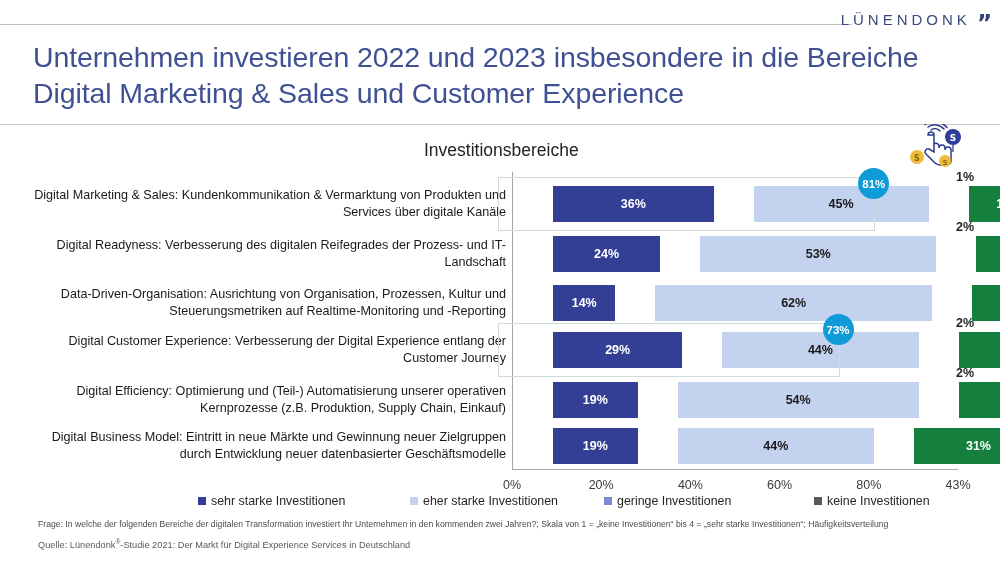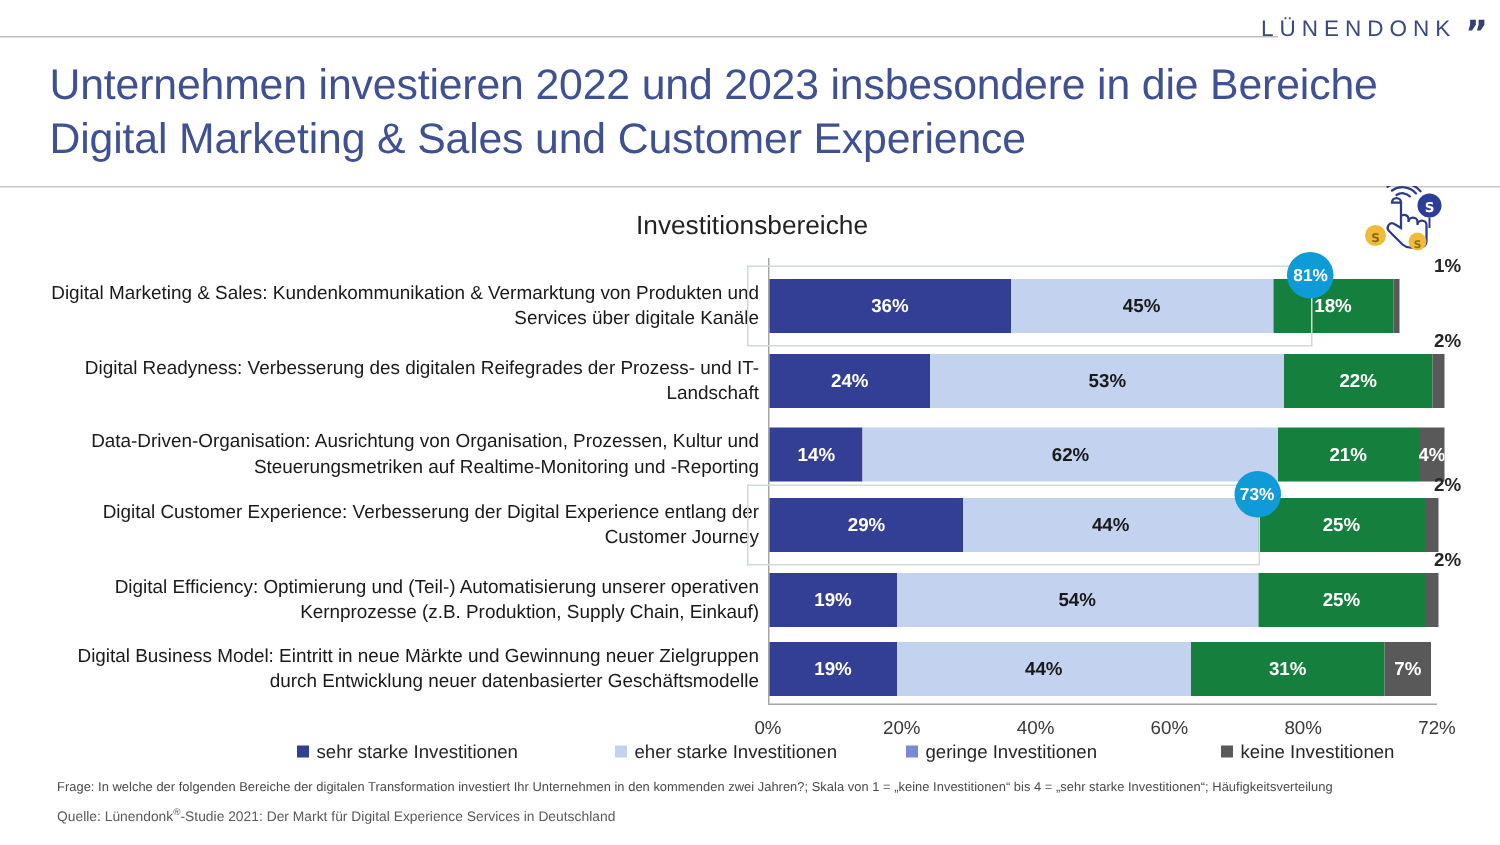--- a/index.html
+++ b/index.html
@@ -61,20 +61,21 @@
   .axis-line-h {
     position: absolute; left: 0; bottom: 0; width: 446px; height: 1px;
     background: #a6a6a6;
   }
 
   .bar-row { position: absolute; left: 1px; height: 36px; display: flex; }
   .seg {
     height: 100%; display: flex; align-items: center; justify-content: center;
     font-size: 12.5px; font-weight: 700; color: #fff; overflow: hidden;
     white-space: nowrap;
+    margin-left: 40px;
   }
   .seg.s1 { background: #333e95; }
   .seg.s2 { background: #c3d2ef; color: #1a1a1a; }
   .seg.s3 { background: #15803d; text-align: right; }
   .seg.s4 { background: #595959; }
   .seg.tiny { font-size: 0; }
 
   .outside-label {
     position: absolute; font-size: 12.5px; font-weight: 700; color: #262626;
     white-space: nowrap;
@@ -262,21 +263,21 @@
         </div>
       </div>
     </div>
 
   <div class="xticks">
       <div class="xtick" style="left: 0px;">0%</div>
       <div class="xtick" style="left: 89.2px;">20%</div>
       <div class="xtick" style="left: 178.4px;">40%</div>
       <div class="xtick" style="left: 267.6px;">60%</div>
       <div class="xtick" style="left: 356.8px;">80%</div>
-      <div class="xtick" style="left: 446px;">72%</div>
+      <div class="xtick" style="left: 446px;">43%</div>
     </div>
 
   <div class="legend">
       <div class="legend-item" style="left: 48px;">
         <span class="legend-swatch" style="background: rgb(51, 62, 149);"></span>
         <span>sehr starke Investitionen</span>
       </div>
       <div class="legend-item" style="left: 260px;">
         <span class="legend-swatch" style="background: rgb(195, 210, 239);"></span>
         <span>eher starke Investitionen</span>

